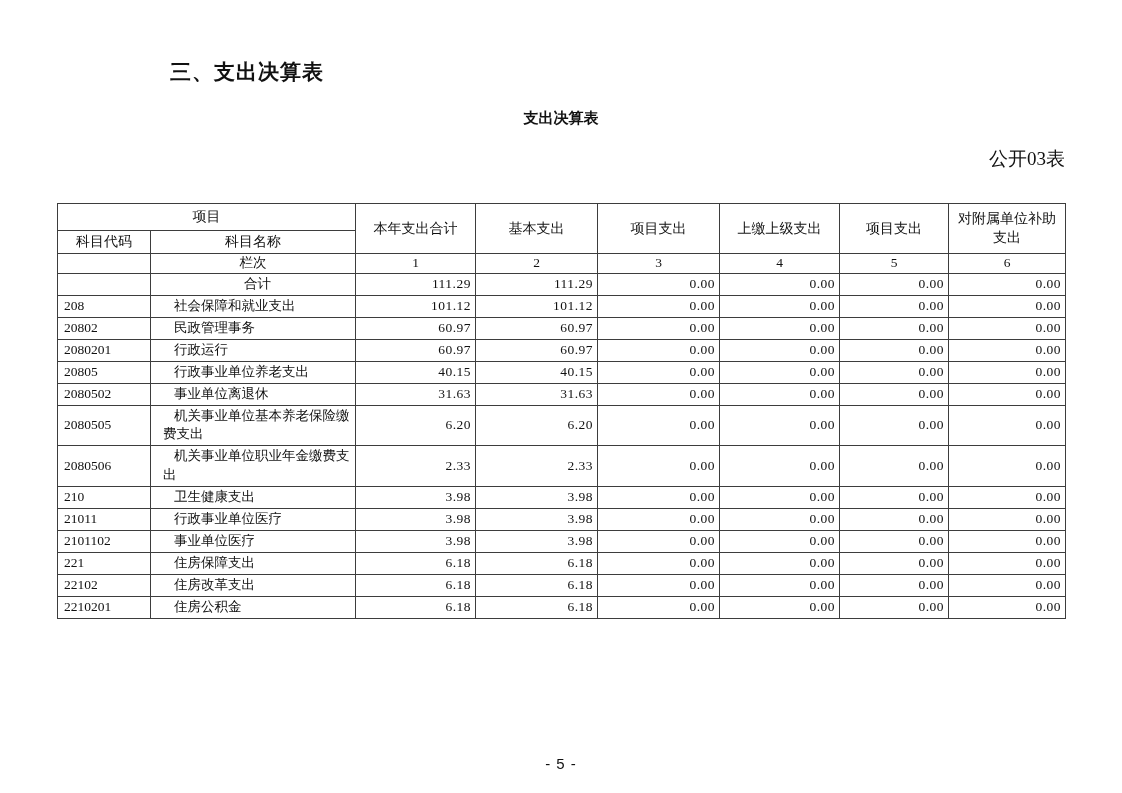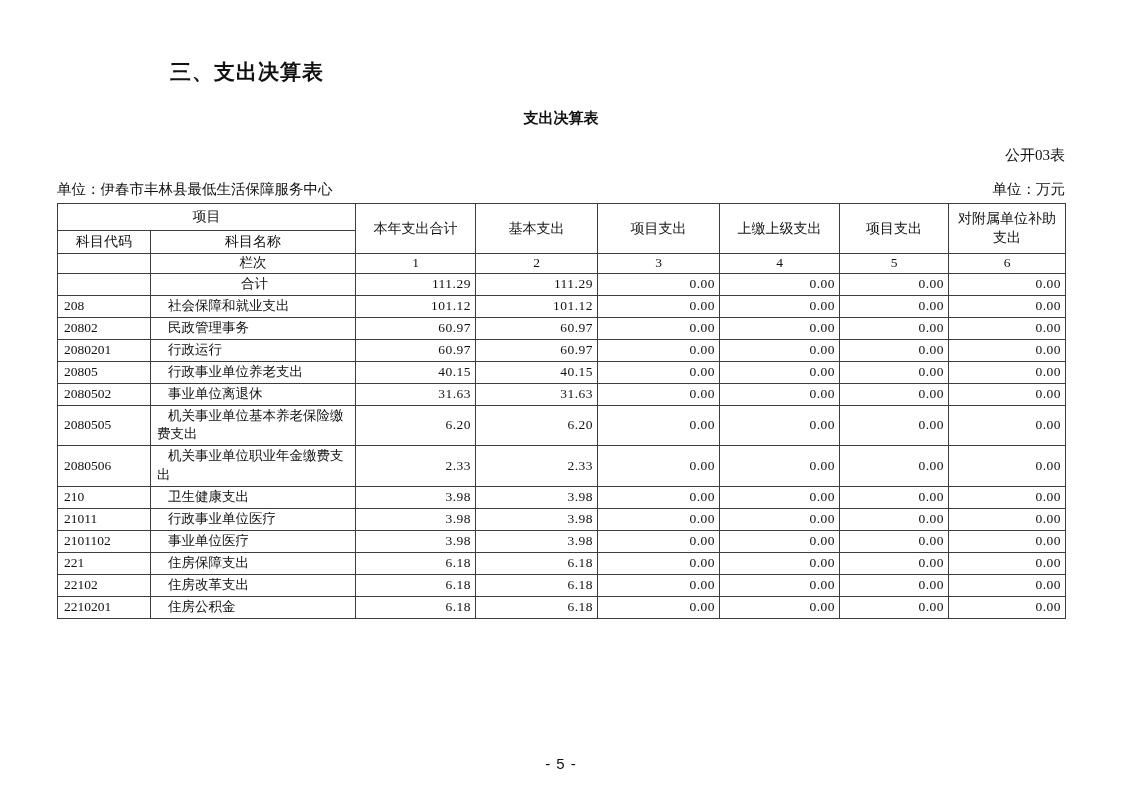--- a/index.html
+++ b/index.html
@@ -29,21 +29,21 @@
     top: 109px;
     width: 100%;
     text-align: center;
     font-size: 15px;
     font-weight: bold;
   }
   .table-code {
     position: absolute;
     right: 57px;
     top: 146px;
-    font-size: 15px;
+    font-size: 19px;
   }
   .meta-row {
     position: absolute;
     left: 57px;
     right: 57px;
     top: 180px;
     display: flex;
     justify-content: space-between;
     font-size: 14.5px;
   }
@@ -61,21 +61,21 @@
     font-size: 14px;
     line-height: 1.4;
     overflow: hidden;
   }
   tr.hrow1 th { height: 27px; }
   tr.hrow2 th { height: 19px; }
   th.group-head, th.col-head, th.sub-head { text-align: center; vertical-align: middle; padding: 1px 3px; }
   tr.lanci-row td { height: 20px; text-align: center; font-size: 13.5px; }
   tbody.data td { height: 22px; font-size: 13.5px; vertical-align: middle; }
   td.code-cell { text-align: left; padding-left: 6px; }
-  td.name-cell { text-align: left; padding: 1px 3px 1px 6px; text-indent: 11px; }
+  td.name-cell { text-align: left; padding: 1px 3px 1px 12px; text-indent: 11px; }
   td.name-cell.center { text-align: center; text-indent: 0; }
   td.num-cell { text-align: right; padding-right: 4px; letter-spacing: 0.5px; }
   .note {
     position: absolute;
     left: 58px;
     top: 600px;
     font-size: 13.5px;
   }
   .page-number {
     position: absolute;
@@ -92,24 +92,20 @@
 <body>
 
 <div class="page">
 
   <div class="section-title">三、支出决算表</div>
 
   <div class="doc-title">支出决算表</div>
 
   <div class="table-code">公开03表</div>
 
-  <div class="meta-row">
-    <span>单位：伊春市丰林县最低生活保障服务中心</span>
-    <span>单位：万元</span>
-  </div>
 
   <table class="fin">
     <colgroup>
       <col style="width:93px">
       <col style="width:205px">
       <col style="width:120px">
       <col style="width:122px">
       <col style="width:122px">
       <col style="width:120px">
       <col style="width:109px">

